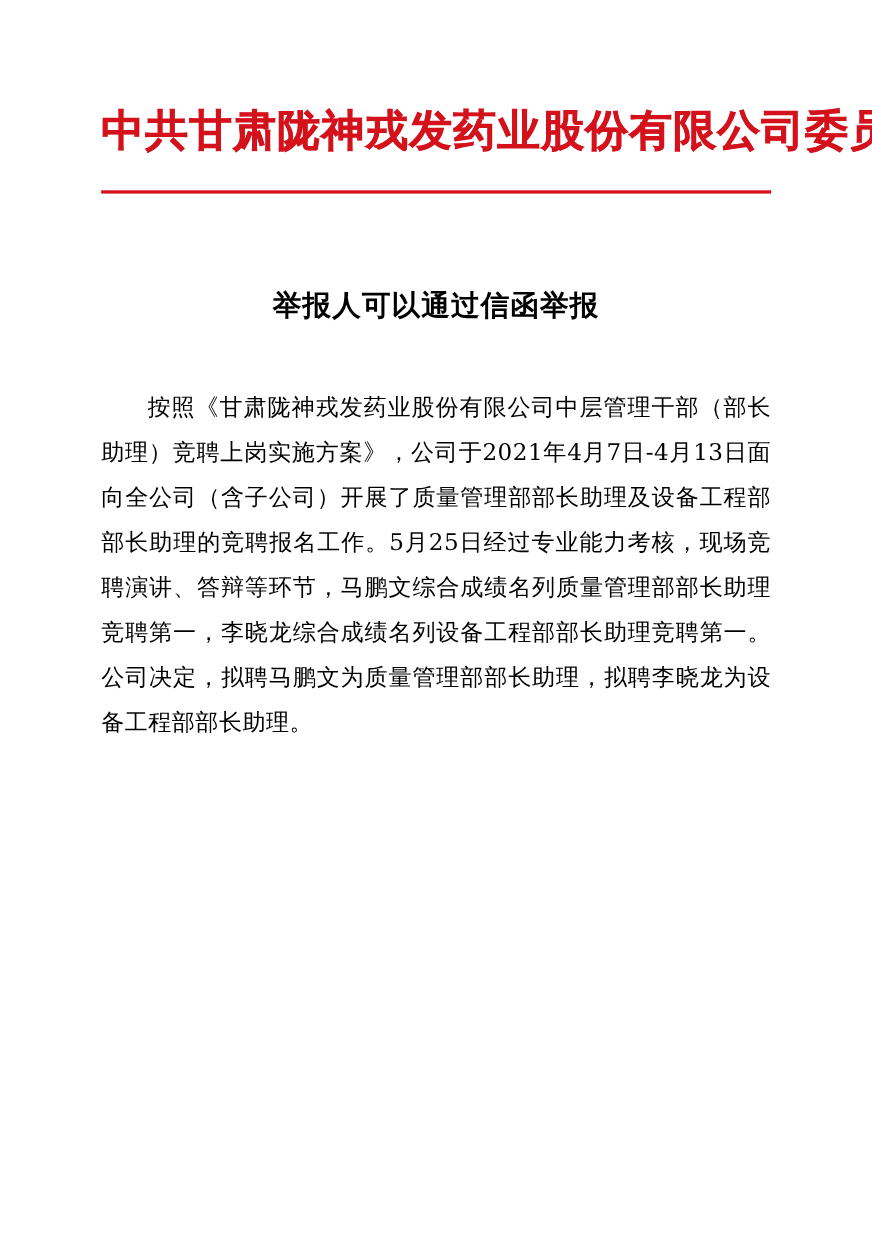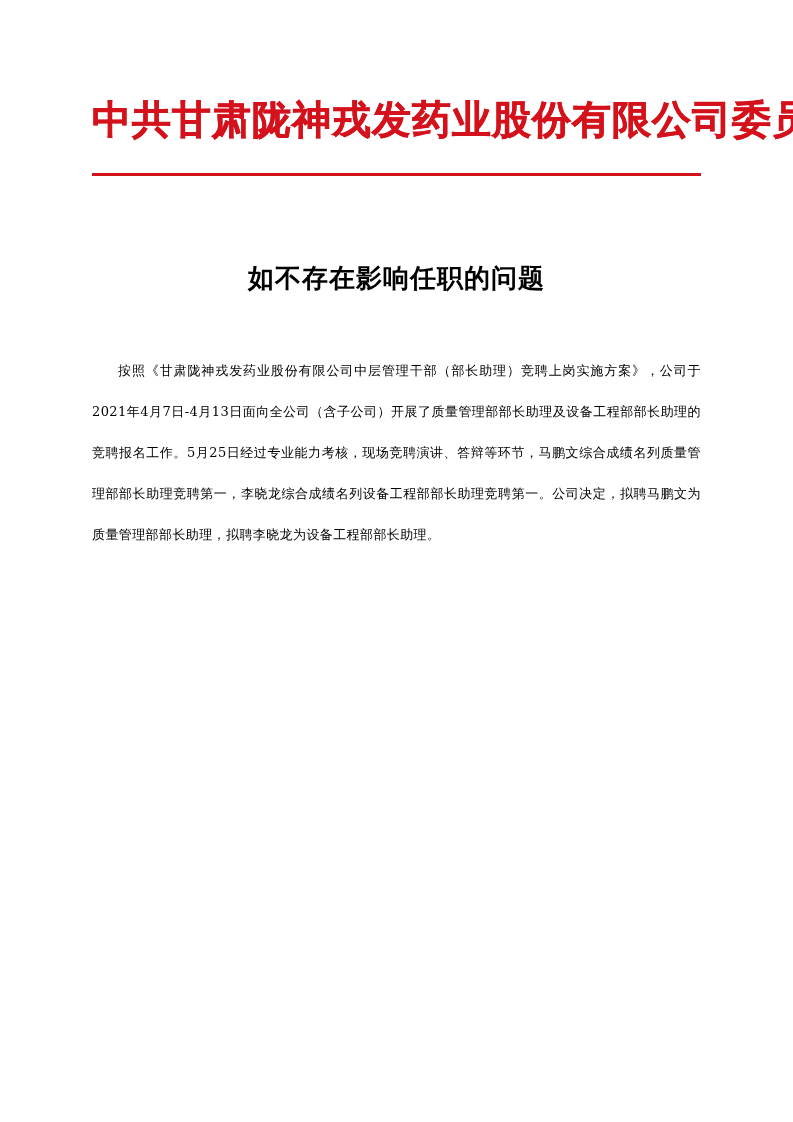--- a/index.html
+++ b/index.html
@@ -58,37 +58,37 @@
     line-height: 1.3;
   }
 
   
   .doc-body {
     margin-top: 54px;
   }
 
   .doc-body p {
     margin: 0 0 2px 0;
-    font-size: 13px;
+    font-size: 21px;
     line-height: 41px;
     text-align: justify;
     text-justify: inter-ideograph;
     text-indent: 2em;
     letter-spacing: 0.4px;
   }
 </style>
 </head>
 <body>
 
 <div class="page">
 
   <div class="letterhead">
     <div class="letterhead-title">中共甘肃陇神戎发药业股份有限公司委员会</div>
     <div class="letterhead-rule"></div>
   </div>
 
-  <div class="doc-title">如不存在影响任职的问题</div>
+  <div class="doc-title">举报人可以通过信函举报</div>
 
   <div class="doc-body">
     <p>按照《甘肃陇神戎发药业股份有限公司中层管理干部（部长助理）竞聘上岗实施方案》，公司于2021年4月7日-4月13日面向全公司（含子公司）开展了质量管理部部长助理及设备工程部部长助理的竞聘报名工作。5月25日经过专业能力考核，现场竞聘演讲、答辩等环节，马鹏文综合成绩名列质量管理部部长助理竞聘第一，李晓龙综合成绩名列设备工程部部长助理竞聘第一。公司决定，拟聘马鹏文为质量管理部部长助理，拟聘李晓龙为设备工程部部长助理。</p>
   </div>
 
 </div>
 
 </body></html>

